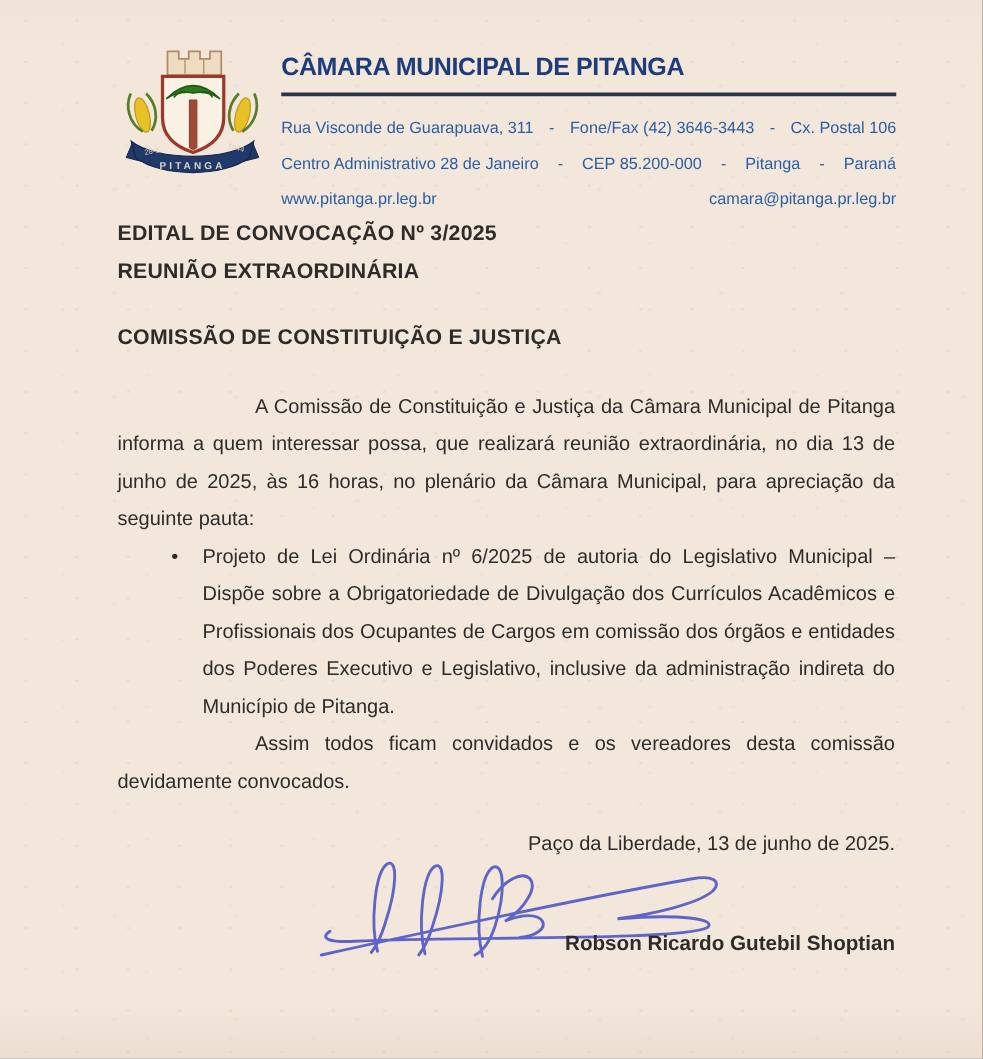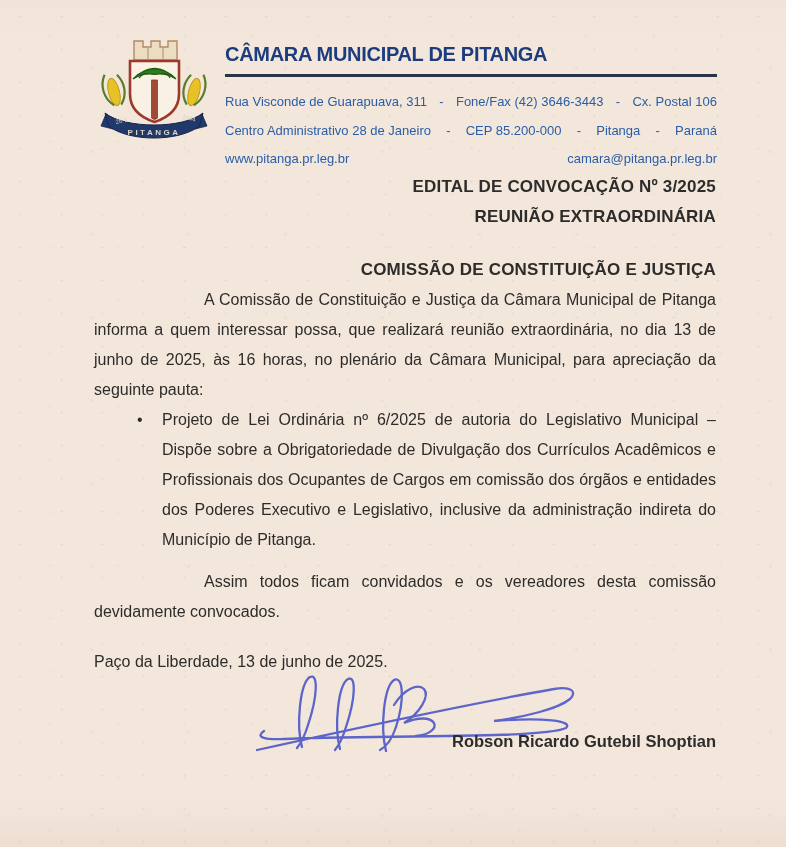--- a/index.html
+++ b/index.html
@@ -30,30 +30,30 @@
     font-weight:bold; font-size:20px; line-height:32px;
     color:#1c3c7e; white-space:nowrap; letter-spacing:-0.3px;
   }
   .header-rule { border-top:3px solid #2a3448; margin-top:4px; }
   .addr { margin-top:5px; color:#2a5da6; font-size:13px; line-height:16.5px; }
   .addr-line { display:flex; justify-content:space-between; }
   .addr-line span { white-space:nowrap;margin-top:12px; }
 
   
   .doc { position:absolute; left:94px; top:172px; width:622px; font-size:16px; }
-  .h-line { text-align:right; font-weight:bold; font-size:17px; line-height:30px; letter-spacing:.2px; }
+  .h-line { text-align:left; font-weight:bold; font-size:17px; line-height:30px; letter-spacing:.2px; }
   .committee { margin-top:23px; }
   .para { text-align:justify; line-height:30px; }
   .indent { text-indent:110px; }
-  .para1 { }
+  .para1 { margin-top:26px; }
   .bullet-row { display:flex; }
   .bullet-dot { width:25px; margin-left:43px; line-height:30px; }
   .bullet-text { flex:1; text-align:justify; line-height:30px; }
-  .para2 { margin-top:12px; }
-  .dateline { margin-top:20px; text-align:left; line-height:30px; }
+  .para2 { margin-top:0; }
+  .dateline { margin-top:20px; text-align:right; line-height:30px; }
 
   
   .sig-block { position:relative; height:135px; }
   .sig-ink { position:absolute; left:150px; top:-12px; width:345px; height:90px; }
   .signer-name  { position:absolute; top:55px; left:0; width:100%; text-align:right; font-weight:bold; font-size:16.5px; }
   .signer-title { position:absolute; top:86px; left:0; width:100%; text-align:center; font-weight:bold; font-size:16.5px; }
 </style>
 </head>
 <body>
 

